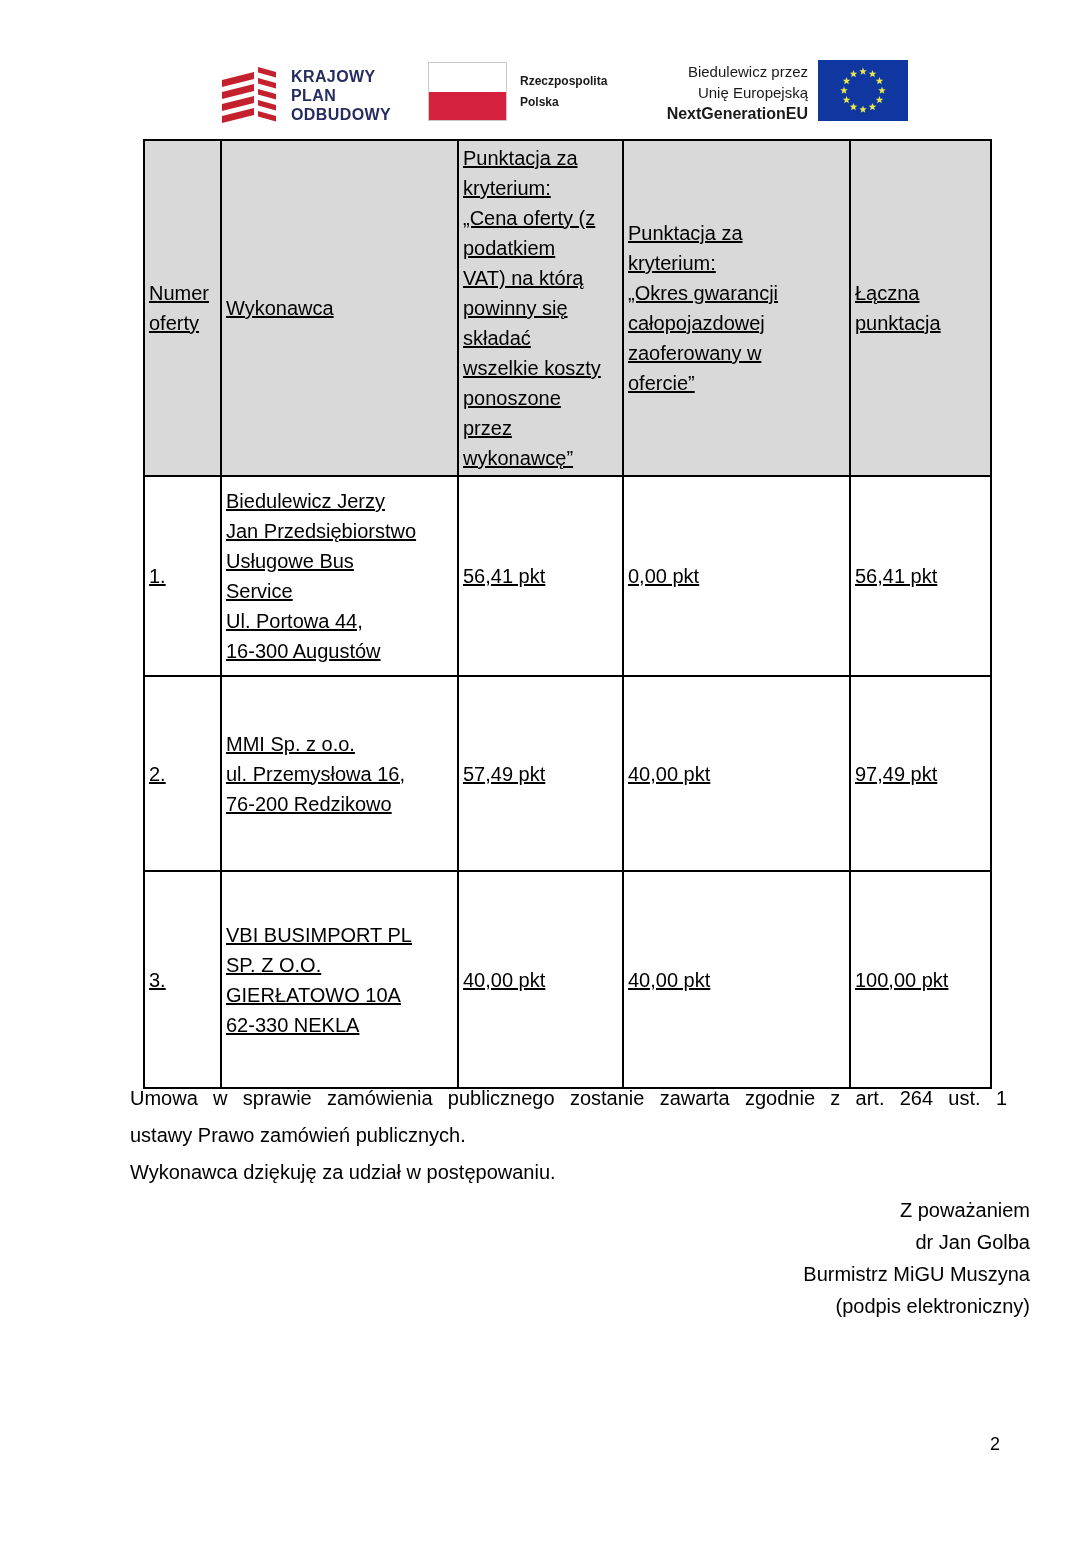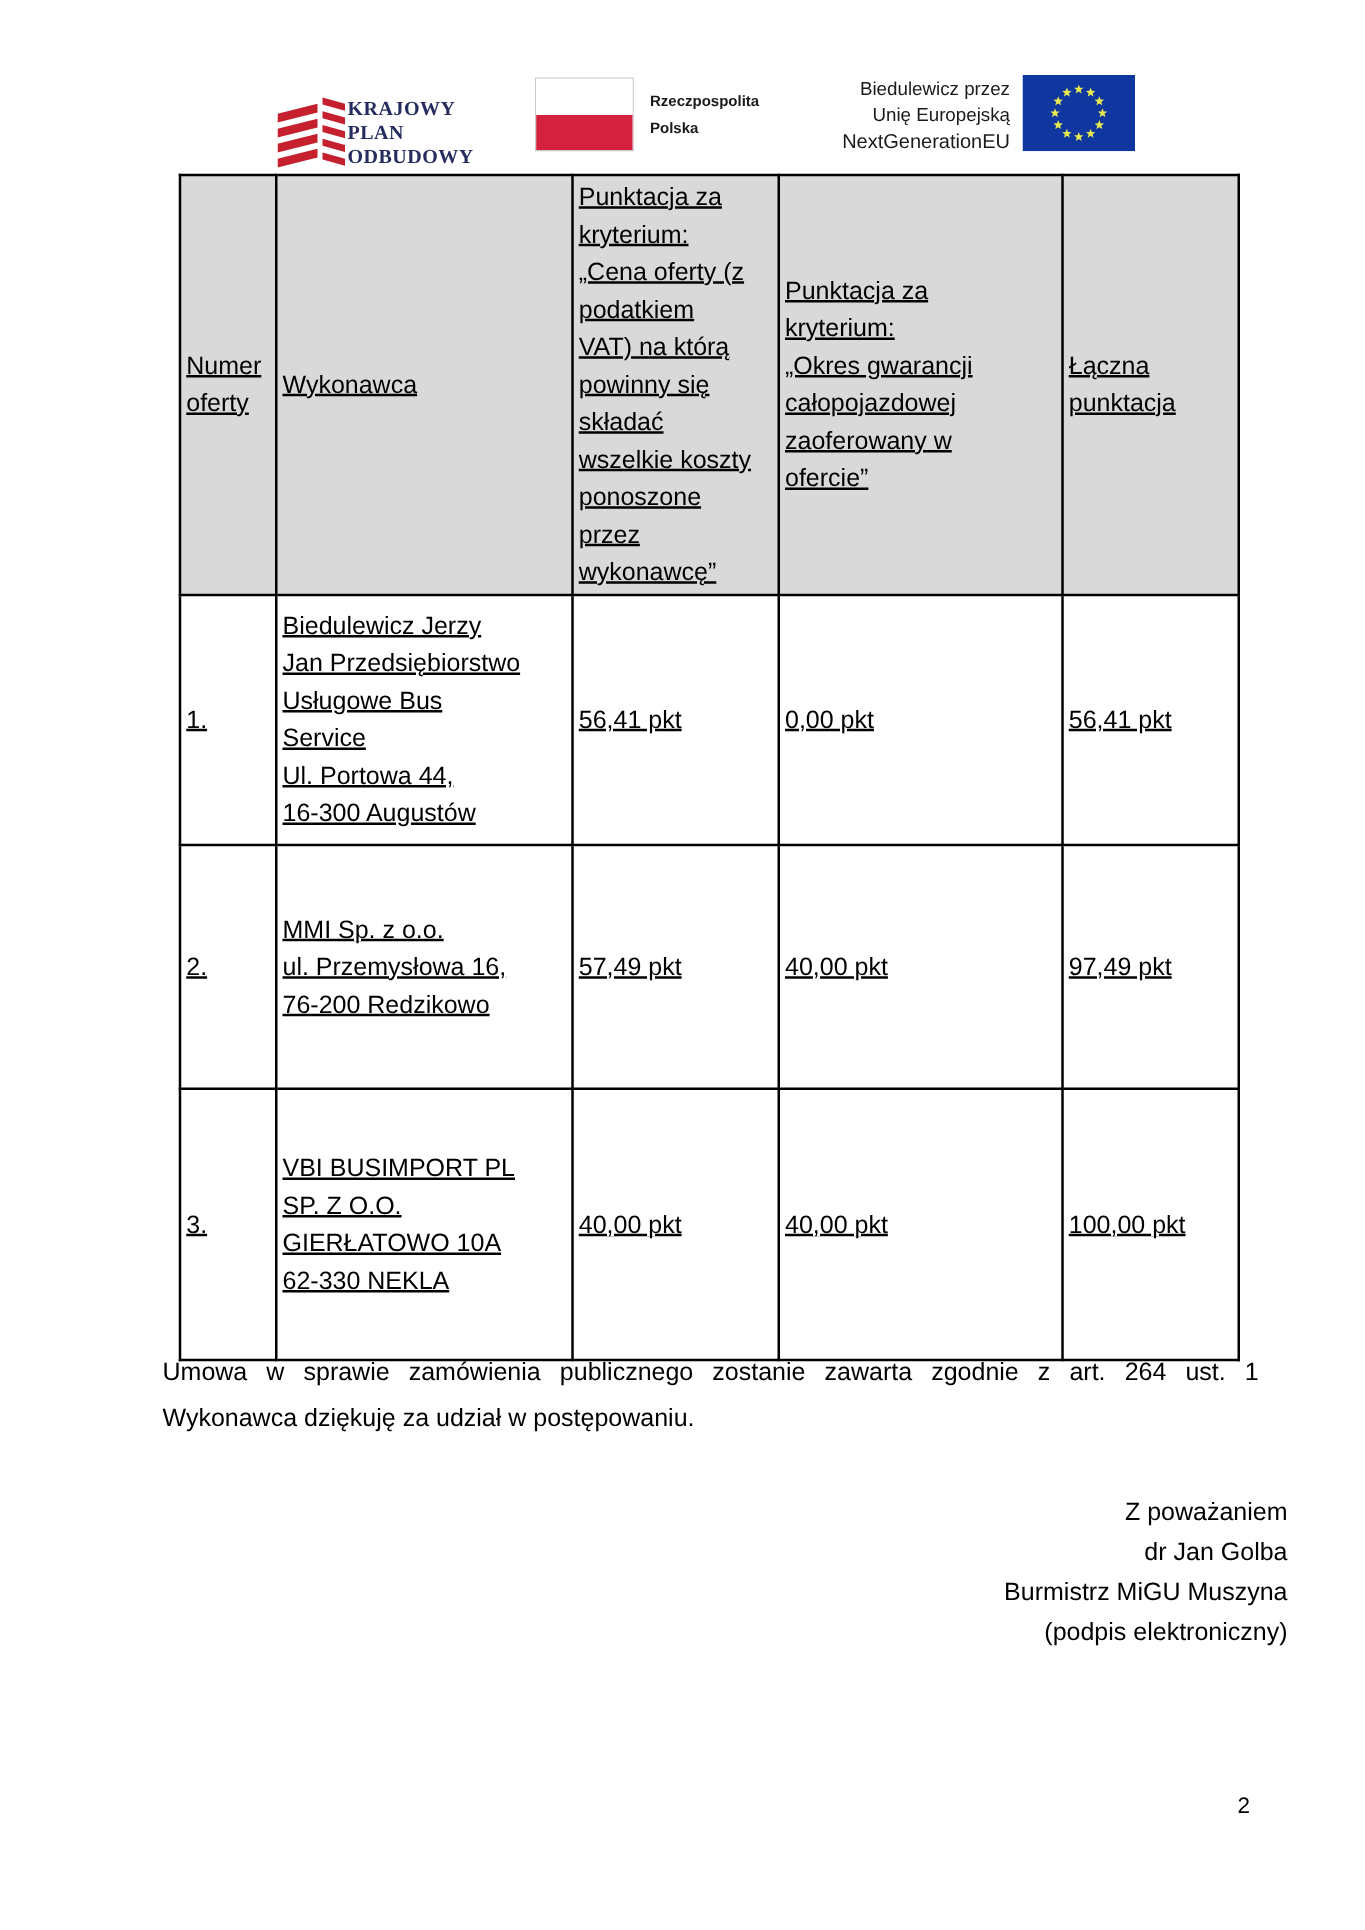--- a/index.html
+++ b/index.html
@@ -6,31 +6,31 @@
   body{
     width:1092px;height:1544px;
     background:#ffffff;
     font-family:"Liberation Sans", sans-serif;
     color:#000;
     position:relative;
     overflow:hidden;
   }
   
   .logo-strip{position:absolute;left:0;top:0;width:1092px;height:135px;}
-  .kpo-logo{position:absolute;left:222px;top:76px;display:flex;gap:2px;font-family:Liberation Serif, serif;}
+  .kpo-logo{position:absolute;left:222px;top:65px;display:flex;gap:15px;}
   .kpo-icon{width:54px;height:60px;display:block;}
   .kpo-text{font-weight:bold;font-size:16px;line-height:19px;letter-spacing:0.4px;padding-top:2px;}
   .pl-logo{position:absolute;left:428px;top:62px;display:flex;gap:13px;}
   .pl-flag{width:79px;height:59px;border:1px solid #c9c9c9;box-sizing:border-box;display:flex;flex-direction:column;}
   .pl-flag .white{flex:1;background:#ffffff;}
   .pl-flag .red{flex:1;}
   .pl-text{font-weight:bold;font-size:12px;line-height:21px;color:#1a1a1a;padding-top:9px;}
   .eu-logo{position:absolute;left:648px;top:60px;display:flex;gap:10px;}
   .eu-text{width:160px;text-align:right;font-size:15px;line-height:21px;color:#1a1a1a;padding-top:1px;}
-  .eu-text .bold{font-weight:normal;font-size:16px;}
+  .eu-text .bold{font-weight:bold;font-size:16px;}
   .eu-flag{width:90px;height:61px;display:block;}
   
   table.doc-table{
     position:absolute;left:143px;top:139px;
     width:847px;border-collapse:collapse;table-layout:fixed;
     font-size:20px;
   }
   .doc-table th,.doc-table td{
     border:2px solid #000;
     text-align:left;vertical-align:middle;
@@ -180,20 +180,21 @@
 62-330 NEKLA</td>
       <td>40,00 pkt</td>
       <td>40,00 pkt</td>
       <td>100,00 pkt</td>
     </tr>
   </tbody>
 </table>
 
 <div class="body-text">
   <div class="jline">Umowa w sprawie zamówienia publicznego zostanie zawarta zgodnie z art. 264 ust. 1</div>
+  <div>ustawy Prawo zamówień publicznych.</div>
   <div>Wykonawca dziękuję za udział w postępowaniu.</div>
 </div>
 
 <div class="signature">
   <div>Z poważaniem</div>
   <div>dr Jan Golba</div>
   <div>Burmistrz MiGU Muszyna</div>
   <div>(podpis elektroniczny)</div>
 </div>
 

